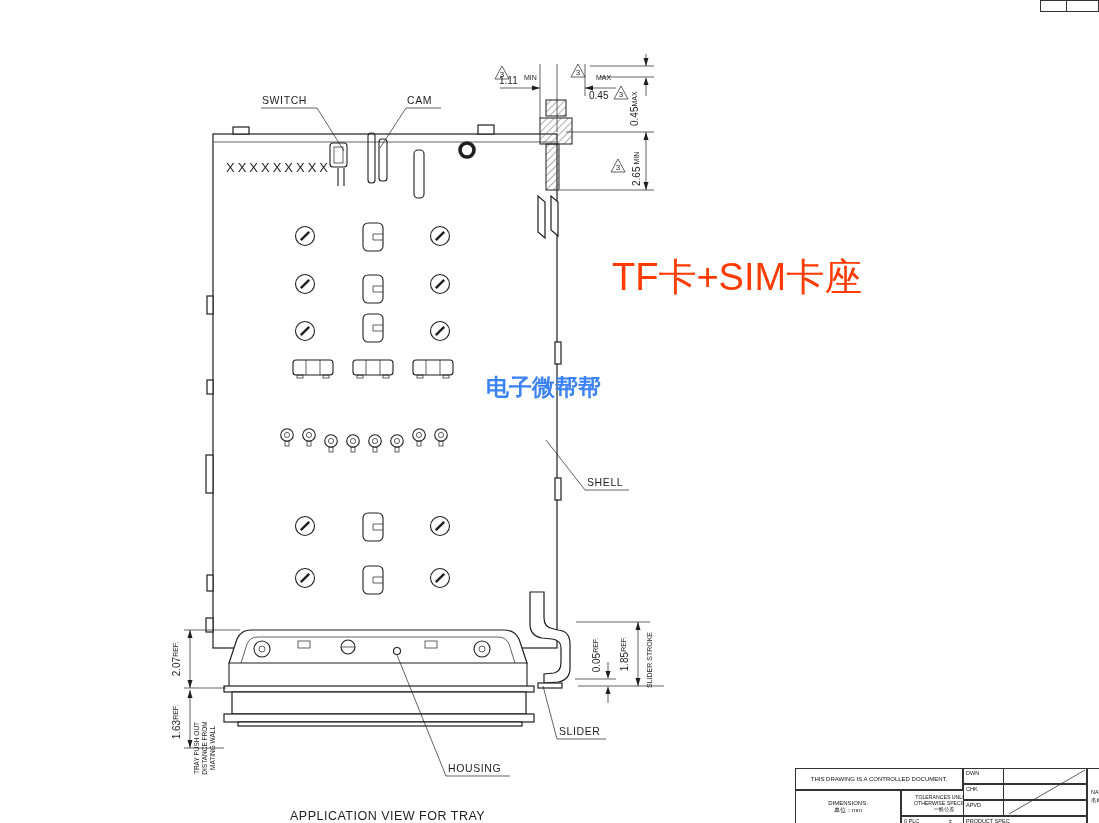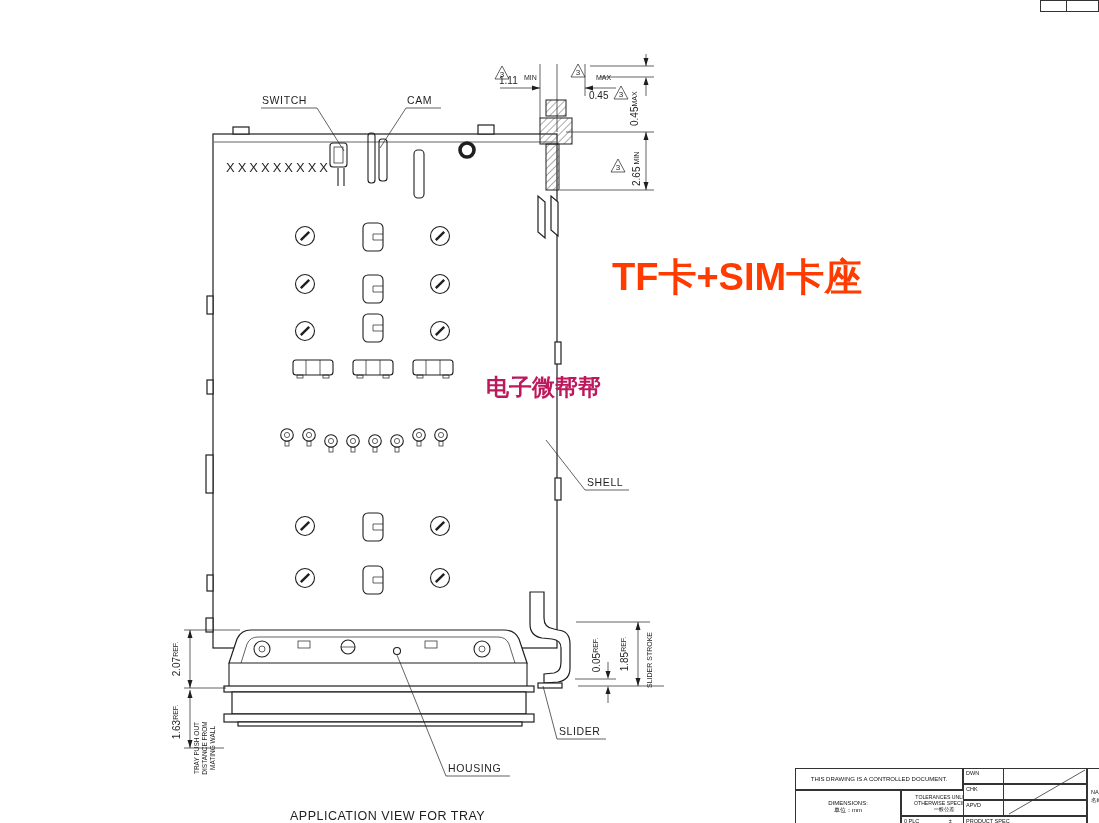--- a/index.html
+++ b/index.html
@@ -7,24 +7,24 @@
           font-family:"Liberation Sans",sans-serif;}
   svg text{fill:#1f1f1f;font-family:"Liberation Sans",sans-serif;}
   .ln{stroke:#1f1f1f;stroke-width:1.1;fill:none;}
   .thin{stroke:#1f1f1f;stroke-width:0.7;fill:none;}
   .fw{fill:#ffffff;stroke:#1f1f1f;stroke-width:1.2;}
   .arr{fill:#1f1f1f;stroke:none;}
   .lbl{font-size:10.5px;letter-spacing:0.6px;}
   .dim{font-size:10px;}
   .dimS{font-size:7px;}
   .flag{font-size:8px;}
-  .overlay-title{position:absolute;left:612px;top:252px;font-size:38px;font-weight:700;
+  .overlay-title{position:absolute;left:612px;top:252px;font-size:38px;font-weight:400;
                  color:#ff3b00;white-space:nowrap;}
   .overlay-wm{position:absolute;left:486px;top:372px;font-size:23px;font-weight:bold;
-              color:#be185d;white-space:nowrap;}
+              color:#3b82f6;white-space:nowrap;}
   
   #titleblock{position:absolute;left:795px;top:768px;width:360px;height:70px;}
   #titleblock .cell{position:absolute;border:1px solid #333;box-sizing:border-box;
                     font-size:6px;color:#111;overflow:hidden;background:#fff;}
   #titleblock .center{display:flex;flex-direction:column;align-items:center;justify-content:center;text-align:center;}
   .siglabel{display:inline-block;width:40px;border-right:1px solid #333;height:100%;
             padding:1px 0 0 2px;box-sizing:border-box;font-size:5.5px;}
   #corner-frag{position:absolute;left:1040px;top:0;width:59px;height:13px;}
   #corner-frag .cc{position:absolute;top:0;height:12px;border:1px solid #333;box-sizing:border-box;background:#fff;}
 </style>

